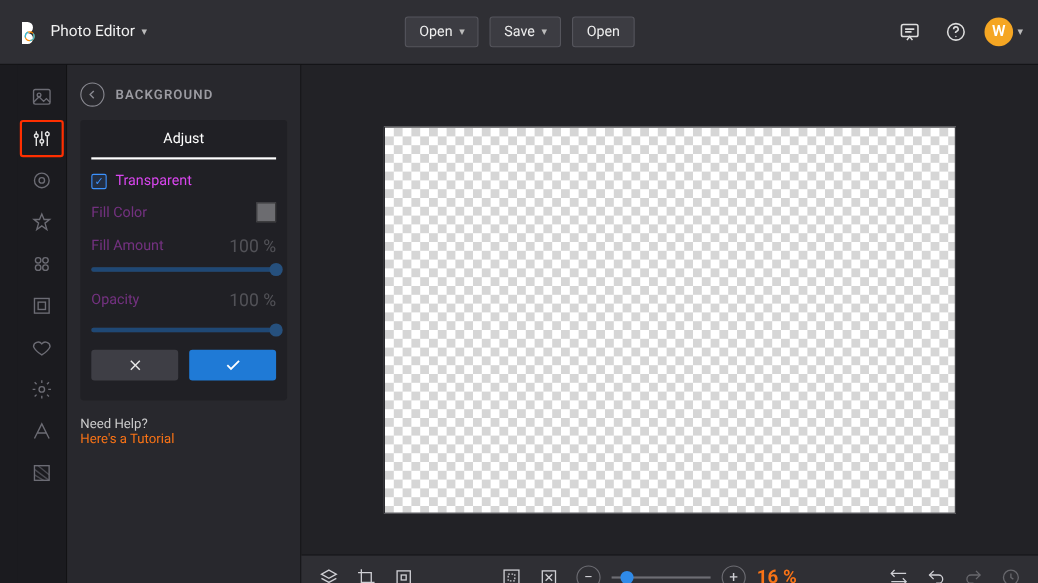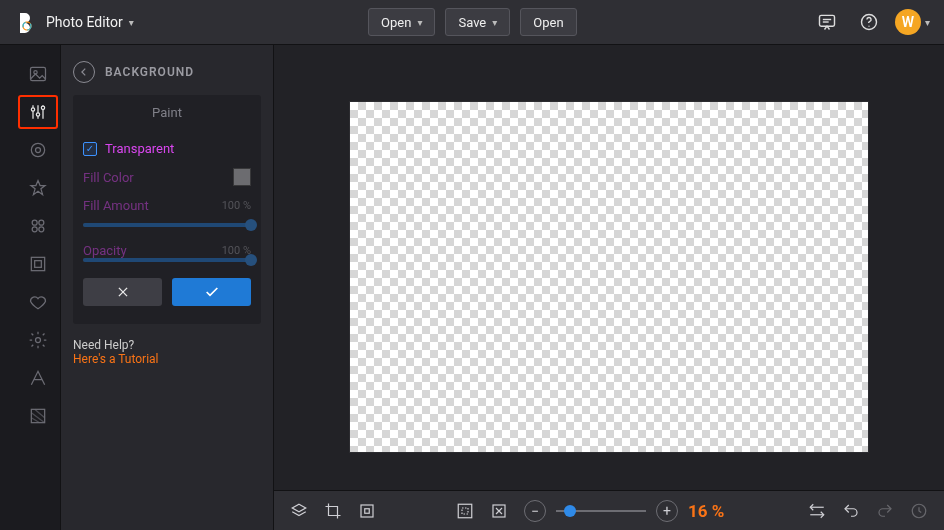--- a/index.html
+++ b/index.html
@@ -1,17 +1,17 @@
 <!DOCTYPE html>
 <html><head>
 <meta charset="utf-8">
 <style>
   * { margin: 0; padding: 0; box-sizing: border-box; font-family: -apple-system, BlinkMacSystemFont, "Segoe UI", Roboto, sans-serif; }
   body { width: 944px; height: 530px; background: #1b1b1f; color: #e6e6e6; overflow: hidden; }
-  .topbar { height: 45px; background: #2f2f34; display: flex; align-items: center; padding: 0 14px; gap: 10px; border-bottom: 1px solid #121214; justify-content: flex-end; }
+  .topbar { height: 59px; background: #2f2f34; display: flex; align-items: center; padding: 0 14px; gap: 10px; border-bottom: 1px solid #121214; justify-content: flex-end; }
   .logo { width: 22px; height: 22px; position: relative; }
   .logo svg { display:block; }
   .app-title { font-size: 14px; color: #f1f1f1; display:flex; align-items:center; gap:6px; cursor:pointer; }
   .spacer { flex: 1; }
   .tb-btn { background: #3c3c42; border: 1px solid #55555c; color: #eee; font-size: 13px; height: 28px; padding: 0 12px; border-radius: 3px; display:flex; align-items:center; gap:6px; cursor:pointer; }
   .tb-icon { width: 32px; height: 32px; display:flex; align-items:center; justify-content:center; color:#ddd; cursor:pointer; }
   .avatar { width: 26px; height: 26px; border-radius: 50%; background:#f5a623; color:#fff; display:flex; align-items:center; justify-content:center; font-weight:600; font-size:14px; }
   .avatar-wrap { display:flex; align-items:center; gap:4px; cursor:pointer;}
   .chev { font-size:10px; color:#bbb; }
 
@@ -27,21 +27,21 @@
   .tabs { background:#202025; border-radius:3px; padding: 0 0 12px 0;}
   .tab-row { display:flex; padding:0 10px; }
   .tab { flex:1; text-align:center; padding:10px 0 9px; font-size:13px; color:#808089; cursor:pointer; }
   .tab.active { color:#fff; border-bottom:2px solid #fff; }
   .tab-body { padding: 12px 10px 6px 10px; }
   .row { display:flex; align-items:center; gap:8px; margin-bottom:12px;}
   .row.disabled { opacity:0.45; }
   .lbl { font-size:13px; color:#d946ef; }
   .check { width:14px; height:14px; border:1px solid #3c92ff; background:#3c92ff22; display:flex; align-items:center; justify-content:center; color:#3c92ff; font-size:10px; border-radius:2px;}
   .swatch { width:18px; height:18px; background:#c9c9cc; border:1px solid #555; margin-left:auto; }
-  .val { margin-left:auto; font-size:11px; color:#8e8e94;text-align:center;}
+  .val { margin-left:auto; font-size:16px; color:#8e8e94;text-align:center;}
   .slider { position:relative; height: 4px; background:#45454c; border-radius:2px; margin: -6px 0 16px 0;}
   .slider .fill { position:absolute; left:0; top:0; bottom:0; background:#1f7ad6; border-radius:2px;}
   .slider .knob { position:absolute; top:50%; transform:translate(-50%,-50%); width:12px; height:12px; border-radius:50%; background:#2f8ae8;}
   .confirm-row { display:flex; gap:10px; margin-top:6px;}
   .btn-cx { flex:1; height:28px; background:#3e3e45; display:flex; align-items:center; justify-content:center; border-radius:3px; color:#eaeaea; cursor:pointer;}
   .btn-ok { flex:1; height:28px; background:#1f7ad6; display:flex; align-items:center; justify-content:center; border-radius:3px; color:#fff; cursor:pointer;}
   .help { margin-top:14px; font-size:12px;}
   .help-link { color:#f97316; cursor:pointer;}
 
   .canvas-zone { flex:1; display:flex; flex-direction:column; background:#222226;}
@@ -183,40 +183,40 @@
     <div class="panel-head">
       <div class="back-arrow">
         <svg width="10" height="10" viewBox="0 0 24 24" fill="none" stroke="#8a8a92" stroke-width="3">
             <path d="M15 4l-8 8 8 8"></path>
           </svg>
       </div>
       <span>BACKGROUND</span>
     </div>
     <div class="tabs">
       <div class="tab-row">
-        <div class="tab">Paint</div>
+        <div class="tab active">Adjust</div>
       </div>
       <div class="tab-body">
         <div class="row">
           <div class="check">✓</div>
           <span class="lbl">Transparent</span>
         </div>
         <div class="row disabled">
           <span class="lbl">Fill Color</span>
           <div class="swatch"></div>
         </div>
         <div class="row disabled" style="margin-bottom:16px;">
           <span class="lbl">Fill Amount</span>
           <span class="val">100 %</span>
         </div>
         <div class="slider" style="opacity:0.45">
           <div class="fill" style="width:100%"></div>
             <div class="knob" style="left:100%"></div>
         </div>
-        <div class="row disabled" style="margin-bottom:6px;gap:32px;">
+        <div class="row disabled" style="margin-bottom:22px;gap:32px;">
           <span class="lbl">Opacity</span>
           <span class="val">100 %</span>
         </div>
         <div class="slider" style="opacity:0.45">
           <div class="fill" style="width:100%"></div>
             <div class="knob" style="left:100%"></div>
         </div>
         <div class="confirm-row">
           <div class="btn-cx">
             <svg width="14" height="14" viewBox="0 0 24 24" stroke="#eaeaea" stroke-width="2.2">

